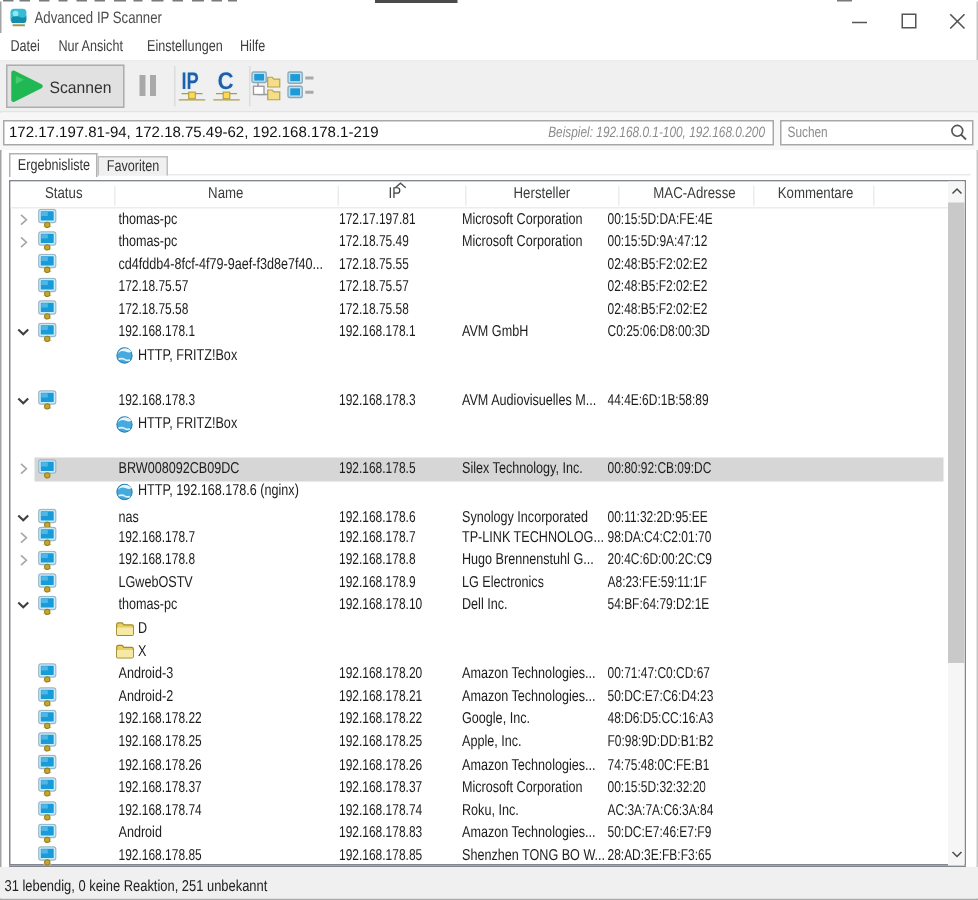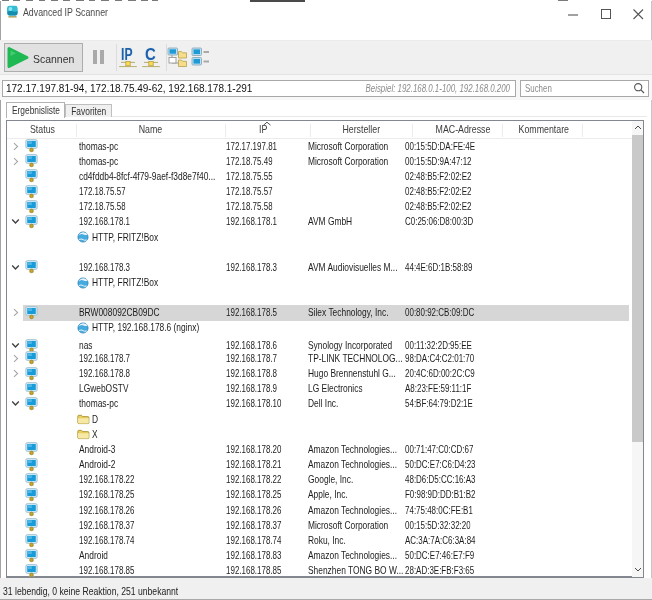--- a/index.html
+++ b/index.html
@@ -40,20 +40,26 @@
     <circle cx="4.4" cy="4" r="1.9" fill="#8ee7f2"></circle>
     <rect x="2.4" y="11.2" width="8.2" height="1.3" fill="#a09548"></rect>
   </svg>
   <div class="abs" style="left:22.5px;top:5.5px;font-size:11px;color:#4c4c4c;transform:scaleX(0.80);transform-origin:0 50%">Advanced IP Scanner</div>
   <svg class="abs" style="left:566px;top:3px" width="84" height="18" viewBox="0 0 84 18">
     <line x1="2" y1="12" x2="12" y2="12" stroke="#555" stroke-width="1.1"></line>
     <rect x="35.5" y="6.5" width="9" height="9" fill="none" stroke="#555" stroke-width="1"></rect>
     <path d="M67.5 6.5 L77 16 M77 6.5 L67.5 16" stroke="#555" stroke-width="1.1"></path>
   </svg>
 
+  <div class="abs" style="left:0;top:22px;width:650px;height:18px;background:#fff">
+    <div class="menu-item" style="left:7px">Datei</div>
+    <div class="menu-item" style="left:38.5px">Nur Ansicht</div>
+    <div class="menu-item" style="left:97.5px">Einstellungen</div>
+    <div class="menu-item" style="left:160px">Hilfe</div>
+  </div>
 
   <div class="abs" style="left:0;top:40px;width:652px;height:35px;background:#f0f0f0;border-top:1px solid #ececec;border-bottom:1px solid #e3e3e3"></div>
   <div class="abs" style="left:3.5px;top:42.5px;width:79px;height:29.5px;background:#e1e1e1;border:1px solid #adadad"></div>
   <svg class="abs" style="left:6px;top:45px" width="25" height="25" viewBox="0 0 25 25">
     <path d="M3 3.5 L21 12.5 L3 21.5 Z" fill="#1fb852" stroke="#1fb852" stroke-width="3" stroke-linejoin="round"></path>
     <path d="M4.5 5.5 L10 8.2 L4.5 11 Z" fill="#45cc72"></path>
   </svg>
   <div class="abs" style="left:33px;top:44.5px;width:46px;height:29.5px;line-height:29.5px;font-size:11px;color:#333;transform:scaleX(0.95);transform-origin:0 50%">Scannen</div>
   <div class="abs" style="left:92.5px;top:49.5px;width:4px;height:14.5px;background:#a9a9a9"></div>
   <div class="abs" style="left:100px;top:49.5px;width:4px;height:14.5px;background:#a9a9a9"></div>
@@ -83,21 +89,21 @@
     <rect x="1" y="1" width="9.5" height="7.5" rx="1" fill="#bee1f1" stroke="#8aa9ba" stroke-width="0.9"></rect>
     <rect x="2.5" y="2.4" width="6.5" height="4.7" fill="#1e9ad6"></rect>
     <rect x="12.5" y="4" width="5.5" height="2" fill="#a9a9a9"></rect>
     <rect x="1" y="10.5" width="9.5" height="7.5" rx="1" fill="#bee1f1" stroke="#8aa9ba" stroke-width="0.9"></rect>
     <rect x="2.5" y="11.9" width="6.5" height="4.7" fill="#1e9ad6"></rect>
     <rect x="12.5" y="13.5" width="5.5" height="2" fill="#a9a9a9"></rect>
   </svg>
 
   <div class="abs" style="left:0;top:75px;width:652px;height:25px;background:#f7f7f7"></div>
   <div class="abs" style="left:2px;top:79.5px;width:514px;height:17px;background:#fff;border:1px solid #a8a8a8"></div>
-  <div class="abs" style="left:6px;top:79.5px;width:400px;height:17px;line-height:17px;font-size:10px;color:#111">172.17.197.81-94, 172.18.75.49-62, 192.168.178.1-291</div>
+  <div class="abs" style="left:6px;top:79.5px;width:400px;height:17px;line-height:17px;font-size:10px;color:#111">172.17.197.81-94, 172.18.75.49-62, 192.168.178.1-219</div>
   <div class="abs" style="left:300px;top:79.5px;width:210px;height:17px;line-height:17px;font-size:10px;font-style:italic;color:#8b8b8b;text-align:right;transform:scaleX(0.79);transform-origin:100% 50%">Beispiel: 192.168.0.1-100, 192.168.0.200</div>
   <div class="abs" style="left:520px;top:79.5px;width:129px;height:17px;background:#fff;border:1px solid #a8a8a8"></div>
   <div class="abs" style="left:525px;top:79.5px;height:17px;line-height:17px;font-size:10px;color:#8b8b8b;transform:scaleX(0.79);transform-origin:0 50%">Suchen</div>
   <svg class="abs" style="left:633px;top:82px" width="13" height="13" viewBox="0 0 13 13">
     <circle cx="5.2" cy="5.2" r="3.6" fill="none" stroke="#555" stroke-width="1.1"></circle>
     <line x1="7.9" y1="7.9" x2="11" y2="11" stroke="#555" stroke-width="1.2"></line>
   </svg>
 
   <div class="abs" style="left:5.5px;top:116px;width:641px;height:1px;background:#e9e9e9"></div>
   <div class="abs" style="left:64.5px;top:103.5px;width:47.5px;height:13.5px;background:#f0f0f0;border:1px solid #bfbfbf;border-bottom:none"></div>

